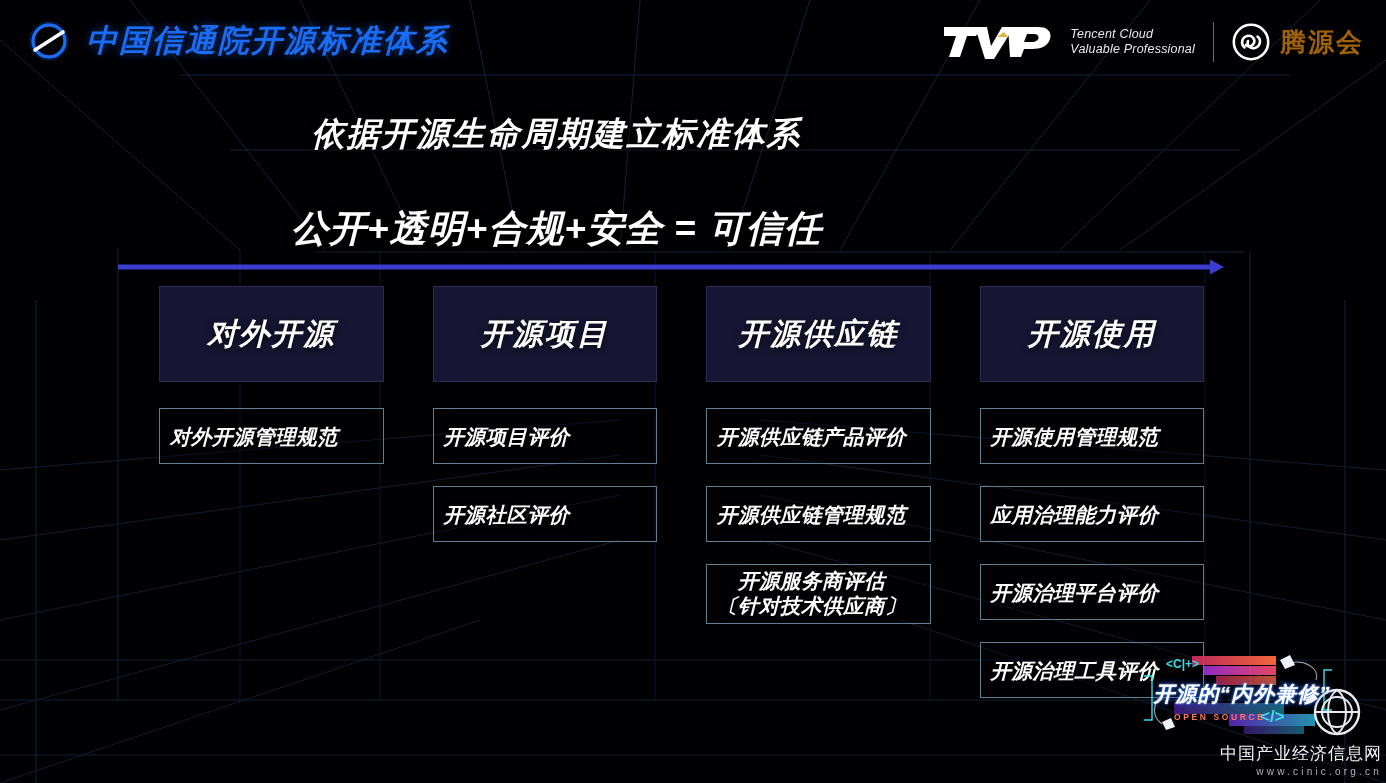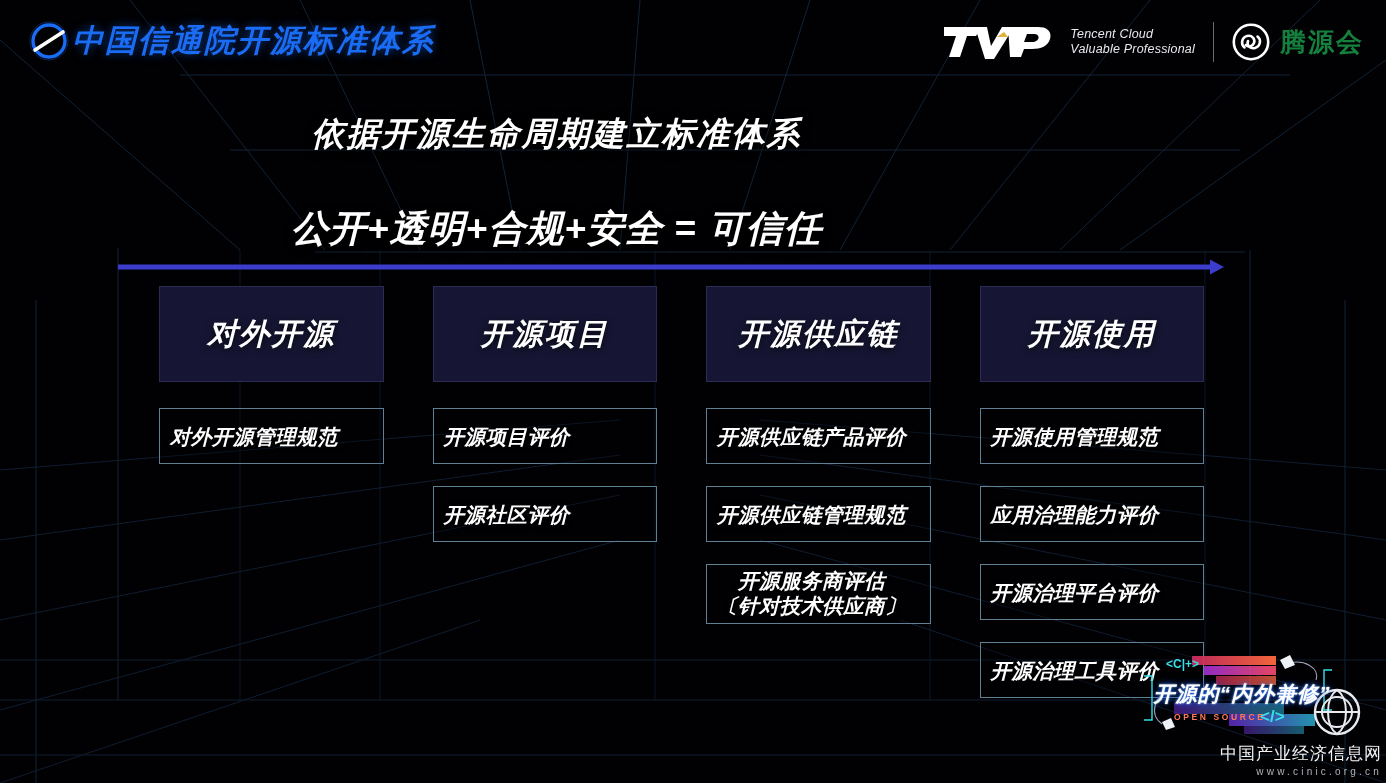--- a/index.html
+++ b/index.html
@@ -8,35 +8,35 @@
     font-family:"Liberation Sans","DejaVu Sans",sans-serif;
     color:#fff;
   }
   #stage{position:absolute;inset:0;width:1386px;height:783px;background:#010103;overflow:hidden;}
 
   
   .bg-grid{position:absolute;inset:0;z-index:0;pointer-events:none;}
 
   
   .topbar{position:absolute;left:0;top:0;width:1386px;height:92px;z-index:5;}
-  .brand{position:absolute;left:26px;top:18px;display:flex;align-items:center;}
+  .brand{position:absolute;left:26px;top:18px;display:flex;align-items:center;gap:14px;}
   .brand-mark{width:46px;height:46px;flex:0 0 46px;}
   .brand-text{
     font-size:31px;font-weight:700;font-style:italic;letter-spacing:2px;
     color:#1a6cf5;white-space:nowrap;
     text-shadow:0 0 10px rgba(26,108,245,.55);
   }
   .rightlogos{position:absolute;right:22px;top:22px;display:flex;align-items:center;gap:18px;justify-content:space-between;}
   .tvp{display:flex;align-items:center;gap:10px;}
   .tvp-mark{width:118px;height:40px;flex:0 0 118px;}
   .tvp-sub{font-size:12.5px;line-height:15px;color:#e9e9ef;font-style:italic;letter-spacing:.2px;white-space:nowrap;}
   .vdiv{width:1px;height:40px;background:#8d8d9c;opacity:.75;}
   .ty{display:flex;align-items:center;gap:10px;}
   .ty-mark{width:38px;height:38px;flex:0 0 38px;}
-  .ty-text{font-size:26px;font-weight:700;color:#15803d;letter-spacing:2px;white-space:nowrap;}
+  .ty-text{font-size:26px;font-weight:700;color:#a16207;letter-spacing:2px;white-space:nowrap;}
 
   
   .title-wrap{position:absolute;left:0;top:112px;width:1113px;text-align:center;z-index:4;}
   .title-1{
     font-size:33px;font-weight:700;font-style:italic;letter-spacing:2px;color:#fff;
     text-shadow:0 2px 10px rgba(0,0,0,.9);
   }
   .title-2{
     margin-top:47px;
     font-size:37px;font-weight:700;font-style:italic;letter-spacing:1px;color:#fff;

